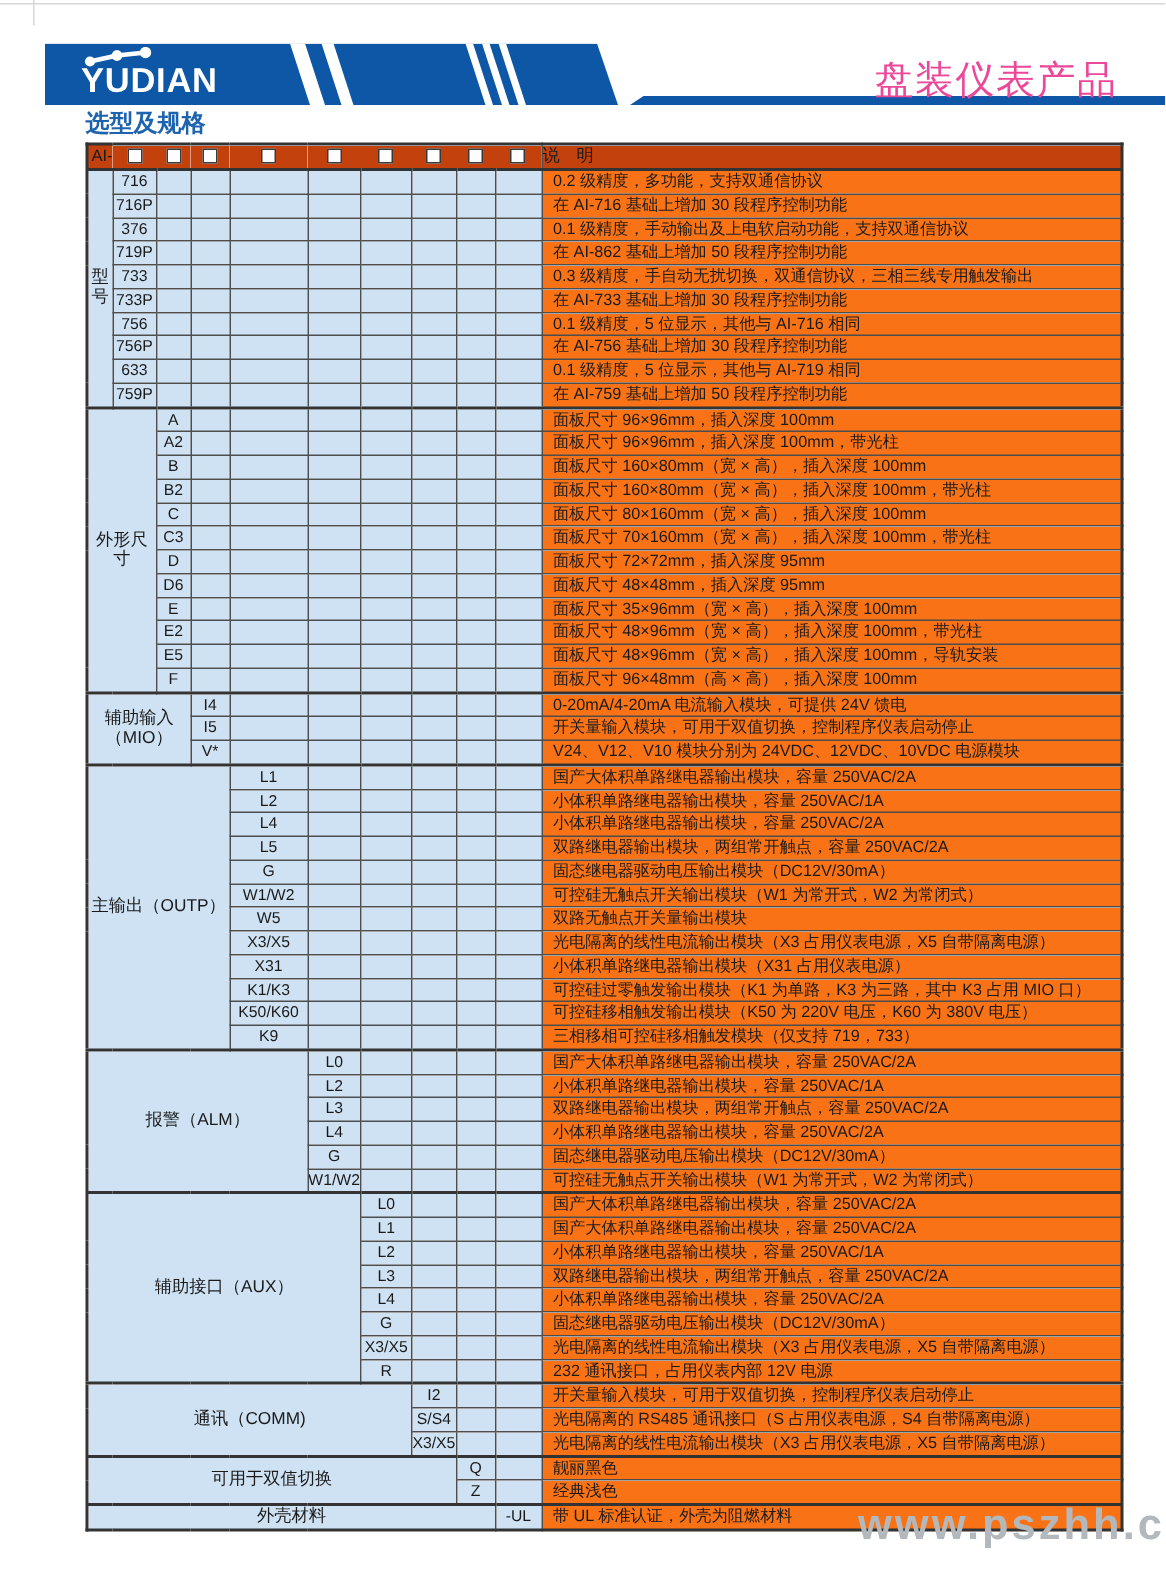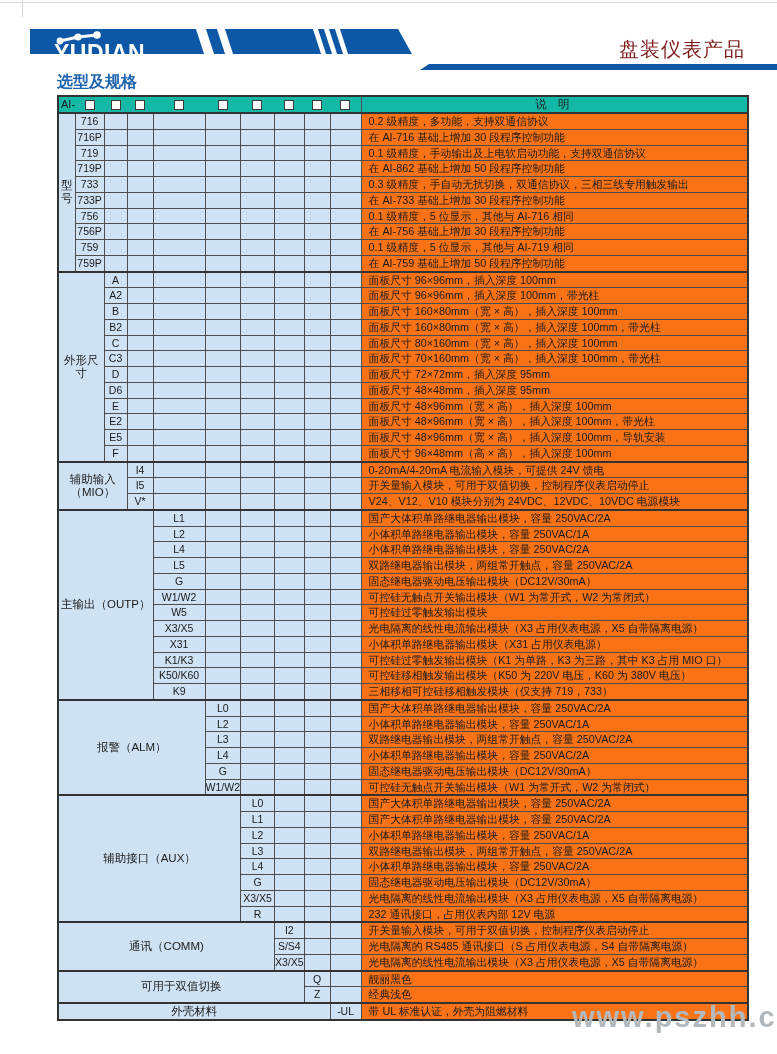--- a/index.html
+++ b/index.html
@@ -5,46 +5,46 @@
   html,body{margin:0;padding:0;background:#fff;}
   body{width:777px;height:1054px;position:relative;overflow:hidden;
        font-family:"Liberation Sans","DejaVu Sans",sans-serif;}
   .page{position:absolute;inset:0;background:#ffffff;}
 
   
   .scan-top{position:absolute;left:0;top:2px;width:777px;height:1px;background:#d7d7d7;}
   .scan-left{position:absolute;left:22px;top:0;width:1px;height:17px;background:#d7d7d7;}
 
   
-  .banner-band{position:absolute;left:30px;top:29px;width:382px;height:25px;background:#0d57a6;
+  .banner-band{position:absolute;left:30px;top:29px;width:382px;height:41px;background:#0d57a6;
     clip-path:polygon(0 0,calc(100% - 14px) 0,100% 100%,0 100%);}
   .stripe{position:absolute;top:-4px;bottom:-4px;background:#ffffff;transform:skewX(18deg);}
   .st1{left:170px;width:10px;}
   .st2{left:191px;width:8px;}
   .st3{left:287px;width:5px;}
   .st4{left:298px;width:5px;}
   .st5{left:309px;width:5px;}
   .logo{position:absolute;left:24px;top:2px;color:#fff;}
   .logo-dots{display:block;}
   .logo-text{font-size:23px;font-weight:bold;letter-spacing:0.5px;line-height:20px;margin-top:-2px;}
   .thinbar{position:absolute;left:420px;top:64px;width:357px;height:6px;background:#0d57a6;
     clip-path:polygon(9px 0,100% 0,100% 100%,0 100%);}
-  .product-line{position:absolute;right:32px;top:36px;font-size:20px;color:#7f1d1d;letter-spacing:1px;}
+  .product-line{position:absolute;right:32px;top:36px;font-size:26px;color:#ec4899;letter-spacing:1px;}
 
   .page-title{position:absolute;left:57px;top:72px;font-size:16px;font-weight:bold;color:#1e63ae;text-align:center;}
 
   
   .table-wrap{position:absolute;left:57px;top:95px;}
   table{border-collapse:collapse;table-layout:fixed;border:2px solid #333;}
   td{padding:0;height:14.75px;line-height:14.75px;border:1px solid #4d4d4d;
      font-size:11px;color:#1a1a1a;overflow:hidden;}
-  tr.hrow td{height:15px;background:#14b8a6;}
+  tr.hrow td{height:15px;background:#c2410c;}
   .hdr{border-left:none;border-right:none;text-align:center;}
   .hdr.c0{text-align:left;padding-left:2px;white-space:nowrap;overflow:visible;font-size:11px;}
-  .hdrdesc{border-left:1px solid #4d4d4d;text-align:center;font-size:11.5px;letter-spacing:4px;background:#c3daee;}
+  .hdrdesc{border-left:1px solid #4d4d4d;text-align:left;font-size:11.5px;letter-spacing:4px;background:#c3daee;}
   .cbx{display:inline-block;width:8px;height:8px;background:#fdfdfd;border:1px solid #3a3a3a;vertical-align:middle;}
   .grp{background:#cfe2f3;text-align:center;font-size:11.5px;line-height:1.3;vertical-align:middle;}
   .grp div{line-height:13px;}
   .code{background:#cfe2f3;text-align:center;white-space:nowrap;font-size:10.5px;}
   .emp{background:#cfe2f3;}
   .desc{background:#f97316;text-align:left;padding-left:7px;font-size:10.8px;white-space:nowrap;}
   tr.sec td{border-top:2px solid #333;}
 
   
   .watermark{position:absolute;left:572px;top:1001px;font-size:29px;font-weight:bold;
@@ -136,21 +136,21 @@
             <td class="emp"></td>
             <td class="emp"></td>
             <td class="emp"></td>
             <td class="emp"></td>
             <td class="emp"></td>
             <td class="emp"></td>
             <td class="emp"></td>
             <td class="desc">在 AI-716 基础上增加 30 段程序控制功能</td>
           </tr>
           <tr class="">
-            <td class="code">719</td>
+            <td class="code">376</td>
             <td class="emp"></td>
             <td class="emp"></td>
             <td class="emp"></td>
             <td class="emp"></td>
             <td class="emp"></td>
             <td class="emp"></td>
             <td class="emp"></td>
             <td class="emp"></td>
             <td class="desc">0.1 级精度，手动输出及上电软启动功能，支持双通信协议</td>
           </tr>
@@ -208,21 +208,21 @@
             <td class="emp"></td>
             <td class="emp"></td>
             <td class="emp"></td>
             <td class="emp"></td>
             <td class="emp"></td>
             <td class="emp"></td>
             <td class="emp"></td>
             <td class="desc">在 AI-756 基础上增加 30 段程序控制功能</td>
           </tr>
           <tr class="">
-            <td class="code">759</td>
+            <td class="code">633</td>
             <td class="emp"></td>
             <td class="emp"></td>
             <td class="emp"></td>
             <td class="emp"></td>
             <td class="emp"></td>
             <td class="emp"></td>
             <td class="emp"></td>
             <td class="emp"></td>
             <td class="desc">0.1 级精度，5 位显示，其他与 AI-719 相同</td>
           </tr>
@@ -332,21 +332,21 @@
           </tr>
           <tr class="">
             <td class="code">E</td>
             <td class="emp"></td>
             <td class="emp"></td>
             <td class="emp"></td>
             <td class="emp"></td>
             <td class="emp"></td>
             <td class="emp"></td>
             <td class="emp"></td>
-            <td class="desc">面板尺寸 48×96mm（宽 × 高），插入深度 100mm</td>
+            <td class="desc">面板尺寸 35×96mm（宽 × 高），插入深度 100mm</td>
           </tr>
           <tr class="">
             <td class="code">E2</td>
             <td class="emp"></td>
             <td class="emp"></td>
             <td class="emp"></td>
             <td class="emp"></td>
             <td class="emp"></td>
             <td class="emp"></td>
             <td class="emp"></td>
@@ -465,21 +465,21 @@
             <td class="emp"></td>
             <td class="desc">可控硅无触点开关输出模块（W1 为常开式，W2 为常闭式）</td>
           </tr>
           <tr class="">
             <td class="code">W5</td>
             <td class="emp"></td>
             <td class="emp"></td>
             <td class="emp"></td>
             <td class="emp"></td>
             <td class="emp"></td>
-            <td class="desc">可控硅过零触发输出模块</td>
+            <td class="desc">双路无触点开关量输出模块</td>
           </tr>
           <tr class="">
             <td class="code">X3/X5</td>
             <td class="emp"></td>
             <td class="emp"></td>
             <td class="emp"></td>
             <td class="emp"></td>
             <td class="emp"></td>
             <td class="desc">光电隔离的线性电流输出模块（X3 占用仪表电源，X5 自带隔离电源）</td>
           </tr>

